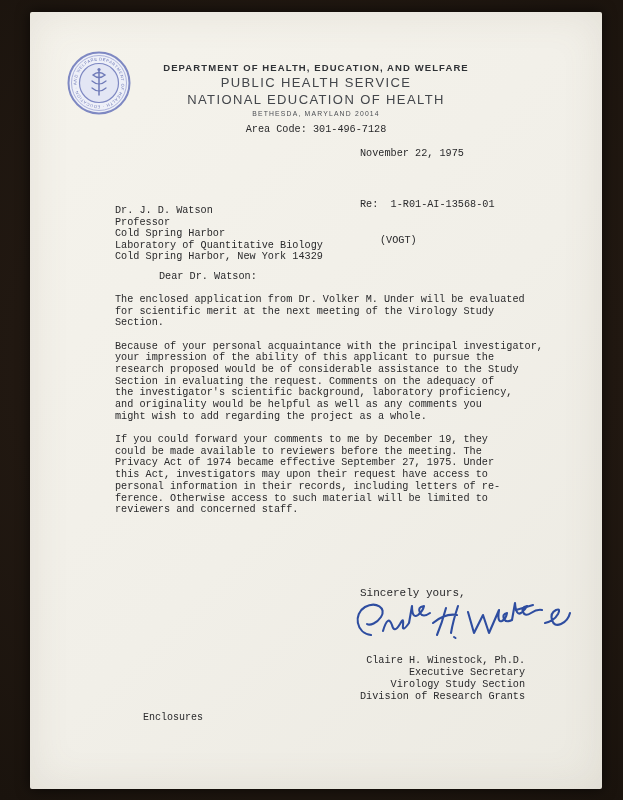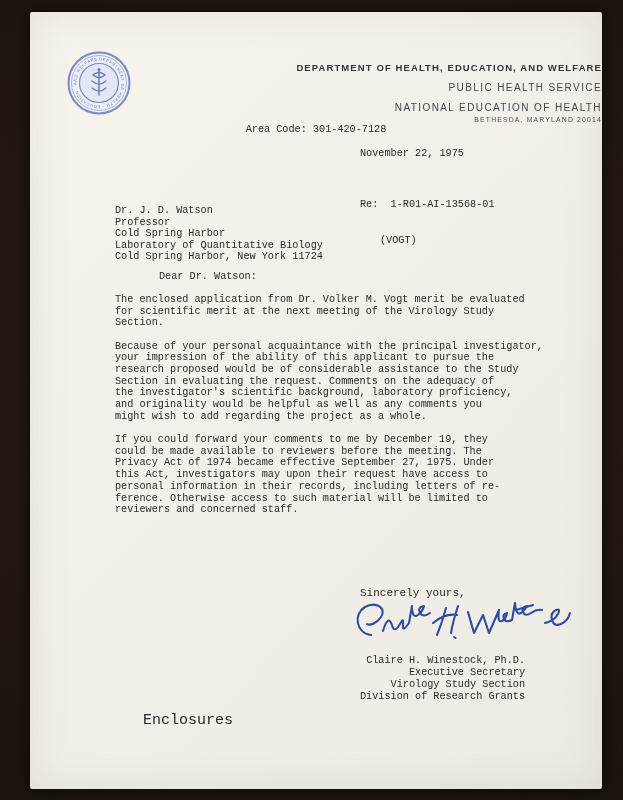--- a/index.html
+++ b/index.html
@@ -11,38 +11,38 @@
   }
   .speck{position:absolute;left:37px;top:26px;width:4px;height:7px;border-radius:2px;
     background:#cfc9bd;transform:rotate(15deg);opacity:.85;}
   .paper{
     position:absolute;left:30px;top:12px;width:572px;height:777px;
     background:linear-gradient(135deg,#f5f3ec 0%, #f1efe8 55%, #eceae2 100%);
     border-radius:2px;
     box-shadow:0 0 14px rgba(0,0,0,.65), inset 0 0 40px rgba(120,105,85,.12);
   }
   .seal{position:absolute;left:36px;top:38px;width:66px;height:66px;}
-  .letterhead{position:absolute;left:0;right:0;top:50px;text-align:right;color:#33363a;}
+  .letterhead{position:absolute;left:0;right:0;top:50px;text-align:center;color:#33363a;}
   .lh-dept{font-size:9.5px;letter-spacing:1.1px;font-weight:bold;color:#2f3236;}
-  .lh-sub{font-size:10px;letter-spacing:1.4px;margin-top:9px;color:#43464b;}
+  .lh-sub{font-size:13px;letter-spacing:1.4px;margin-top:2px;color:#43464b;}
   .lh-city{font-size:6.8px;letter-spacing:1.2px;margin-top:3px;color:#4a4d52;}
   .mono, .tw{font-family:"Liberation Mono","DejaVu Sans Mono",monospace;color:#29292b;}
   .areacode{position:absolute;left:0;right:0;top:112px;text-align:center;font-size:10.2px;}
   .dateline{position:absolute;left:330px;top:136px;font-size:10.2px;}
   .refblock{position:absolute;left:330px;top:163px;font-size:10.2px;line-height:12px;white-space:pre;}
   .ref2{margin-left:20px;}
   .recipient{position:absolute;left:85px;top:193px;font-size:10.2px;line-height:11.6px;white-space:pre-line;}
   .salutation{position:absolute;left:85px;top:259px;font-size:10.2px;padding-left:44px;}
   .bodytext{position:absolute;left:85px;top:282px;width:430px;font-size:10.2px;line-height:11.7px;}
   .bodytext p{margin:0 0 11.5px 0;white-space:pre-line;}
   .valediction{position:absolute;left:330px;top:575px;font-size:11px;text-align:center;}
   .signature{position:absolute;left:320px;top:587px;width:224px;height:52px;}
   .signature path{fill:none;stroke:#2e4da0;stroke-width:2.1;stroke-linecap:round;stroke-linejoin:round;}
   .typedblock{position:absolute;left:330px;top:643px;font-size:10.2px;line-height:11.9px;white-space:pre-line;text-align:right;}
-  .enclosures{position:absolute;left:85px;top:700px;font-size:15px;padding-left:28px;}
+  .enclosures{position:absolute;left:85px;top:700px;font-size:10px;padding-left:28px;}
   .sealtext{font-family:"Liberation Sans",sans-serif;}
 </style>
 </head>
 <body>
 
 <div class="speck"></div>
 
 <div class="paper">
 
   <svg class="seal" viewBox="0 0 66 66">
@@ -64,39 +64,39 @@
     </g>
   </svg>
 
   <div class="letterhead">
     <div class="lh-dept">DEPARTMENT OF HEALTH, EDUCATION, AND WELFARE</div>
     <div class="lh-sub">PUBLIC HEALTH SERVICE</div>
     <div class="lh-sub">NATIONAL EDUCATION OF HEALTH</div>
     <div class="lh-city">BETHESDA, MARYLAND  20014</div>
   </div>
 
-  <div class="areacode tw">Area Code:  301-420-7128</div>
+  <div class="areacode tw">Area Code:  301-496-7128</div>
 
   <div class="dateline tw">November 22, 1975</div>
 
   <div class="refblock tw">
     <div>Re:  1-R01-AI-13568-01</div>
     <div class="ref2">(VOGT)</div>
   </div>
 
   <div class="recipient tw">Dr. J. D. Watson
 Professor
 Cold Spring Harbor
 Laboratory of Quantitative Biology
-Cold Spring Harbor, New York  11724</div>
+Cold Spring Harbor, New York  14329</div>
 
   <div class="salutation tw">Dear Dr. Watson:</div>
 
   <div class="bodytext tw">
-    <p>The enclosed application from Dr. Volker M. Vogt merit be evaluated
+    <p>The enclosed application from Dr. Volker M. Under will be evaluated
 for scientific merit at the next meeting of the Virology Study
 Section.</p>
     <p>Because of your personal acquaintance with the principal investigator,
 your impression of the ability of this applicant to pursue the
 research proposed would be of considerable assistance to the Study
 Section in evaluating the request.  Comments on the adequacy of
 the investigator's scientific background, laboratory proficiency,
 and originality would be helpful as well as any comments you
 might wish to add regarding the project as a whole.</p>
     <p>If you could forward your comments to me by December 19, they

